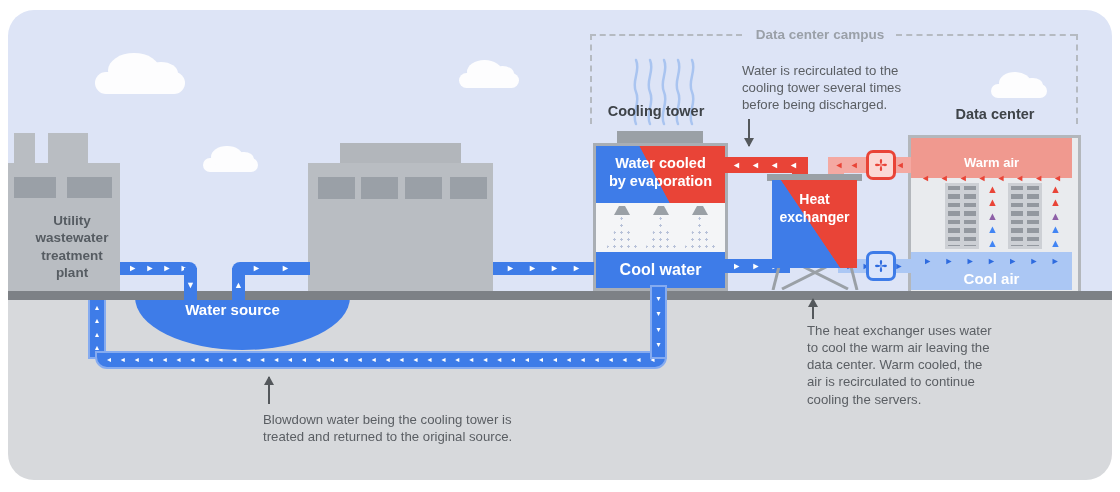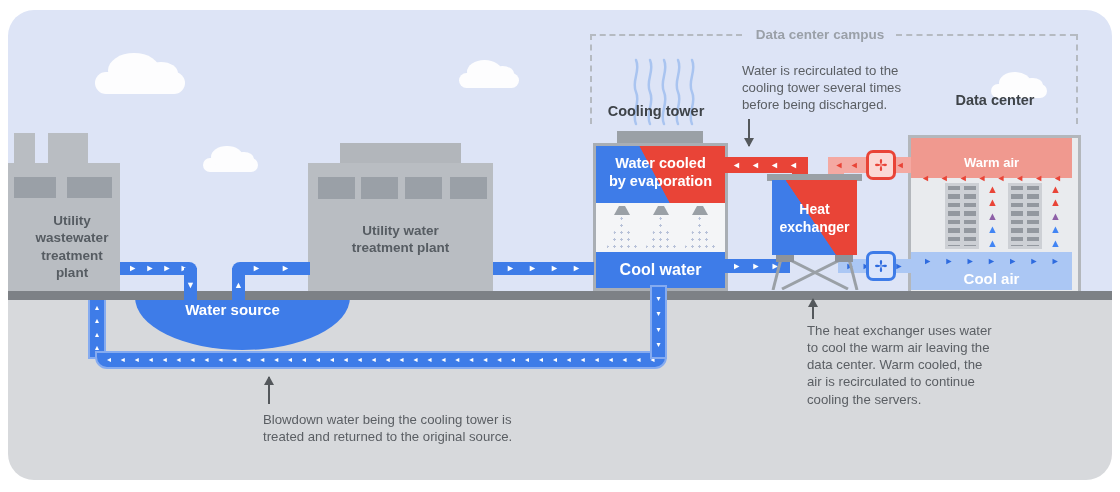--- a/index.html
+++ b/index.html
@@ -151,24 +151,22 @@
 wastewater
 treatment
 plant</div>
 
   <div class="abs" style="left:340px;top:143px;width:121px;height:22px;background:#b2b6bb;"></div>
   <div class="abs bgray" style="left:308px;top:163px;width:185px;height:130px;"></div>
   <div class="abs win" style="left:318px;top:177px;width:37px;height:22px;"></div>
   <div class="abs win" style="left:361px;top:177px;width:37px;height:22px;"></div>
   <div class="abs win" style="left:405px;top:177px;width:37px;height:22px;"></div>
   <div class="abs win" style="left:450px;top:177px;width:37px;height:22px;"></div>
-  <div class="abs plant-label prel" style="left:308px;top:222px;width:185px;">Utility water
-treatment plant</div>
-
-  <div class="abs sec-label" style="left:915px;top:92px;width:160px;text-align:center;">Data center</div>
+
+  <div class="abs sec-label" style="left:915px;top:106px;width:160px;text-align:center;">Data center</div>
   <div class="abs dc-box" style="left:908px;top:135px;width:167px;height:158px;"></div>
   <div class="abs warm-band" style="left:911px;top:138px;width:161px;height:40px;">
     <div class="wlabel" style="font-size:13px;margin-top:17px;">Warm air</div>
     <div class="band-arrows ag2" style="height:16px;color:var(--hot-red,#e94437);">
         <span class="ag">◄</span>
         <span class="ag">◄</span>
         <span class="ag">◄</span>
         <span class="ag">◄</span>
         <span class="ag">◄</span>
         <span class="ag">◄</span>
@@ -289,21 +287,21 @@
     <g stroke="#9aa0a6" stroke-width="3" fill="none">
       <line x1="12" y1="0" x2="3" y2="35"></line>
         <line x1="78" y1="0" x2="87" y2="35"></line>
       <line x1="12" y1="1" x2="78" y2="34"></line>
         <line x1="78" y1="1" x2="12" y2="34"></line>
     </g>
   </svg>
   <div class="abs" style="left:767px;top:174px;width:95px;height:7px;background:#9aa0a6;"></div>
   <div class="abs hx-tab" style="left:776px;top:255px;width:18px;height:7px;"></div>
   <div class="abs hx-tab" style="left:835px;top:255px;width:18px;height:7px;"></div>
-  <div class="abs diag2 wlabel prel" style="left:772px;top:180px;width:85px;height:75px;font-size:14px;line-height:1.25;padding-top:21px;box-sizing:border-box;">Heat
+  <div class="abs diag2 wlabel prel" style="left:772px;top:180px;width:85px;height:88px;font-size:14px;line-height:1.25;padding-top:11px;box-sizing:border-box;">Heat
 exchanger</div>
 
   <div class="abs fanbox fan-red" style="left:866px;top:150px;width:30px;height:30px;">
     <svg width="20" height="20" viewBox="0 0 20 20">
         <path fill="#e94437" d="M10,10 C6,2 14,2 10,10 C18,6 18,14 10,10 C14,18 6,18 10,10 C2,14 2,6 10,10 Z"></path>
       </svg>
   </div>
   <div class="abs fanbox fan-blue" style="left:866px;top:251px;width:30px;height:30px;">
     <svg width="20" height="20" viewBox="0 0 20 20">
         <path fill="#2e6bdf" d="M10,10 C6,2 14,2 10,10 C18,6 18,14 10,10 C14,18 6,18 10,10 C2,14 2,6 10,10 Z"></path>

